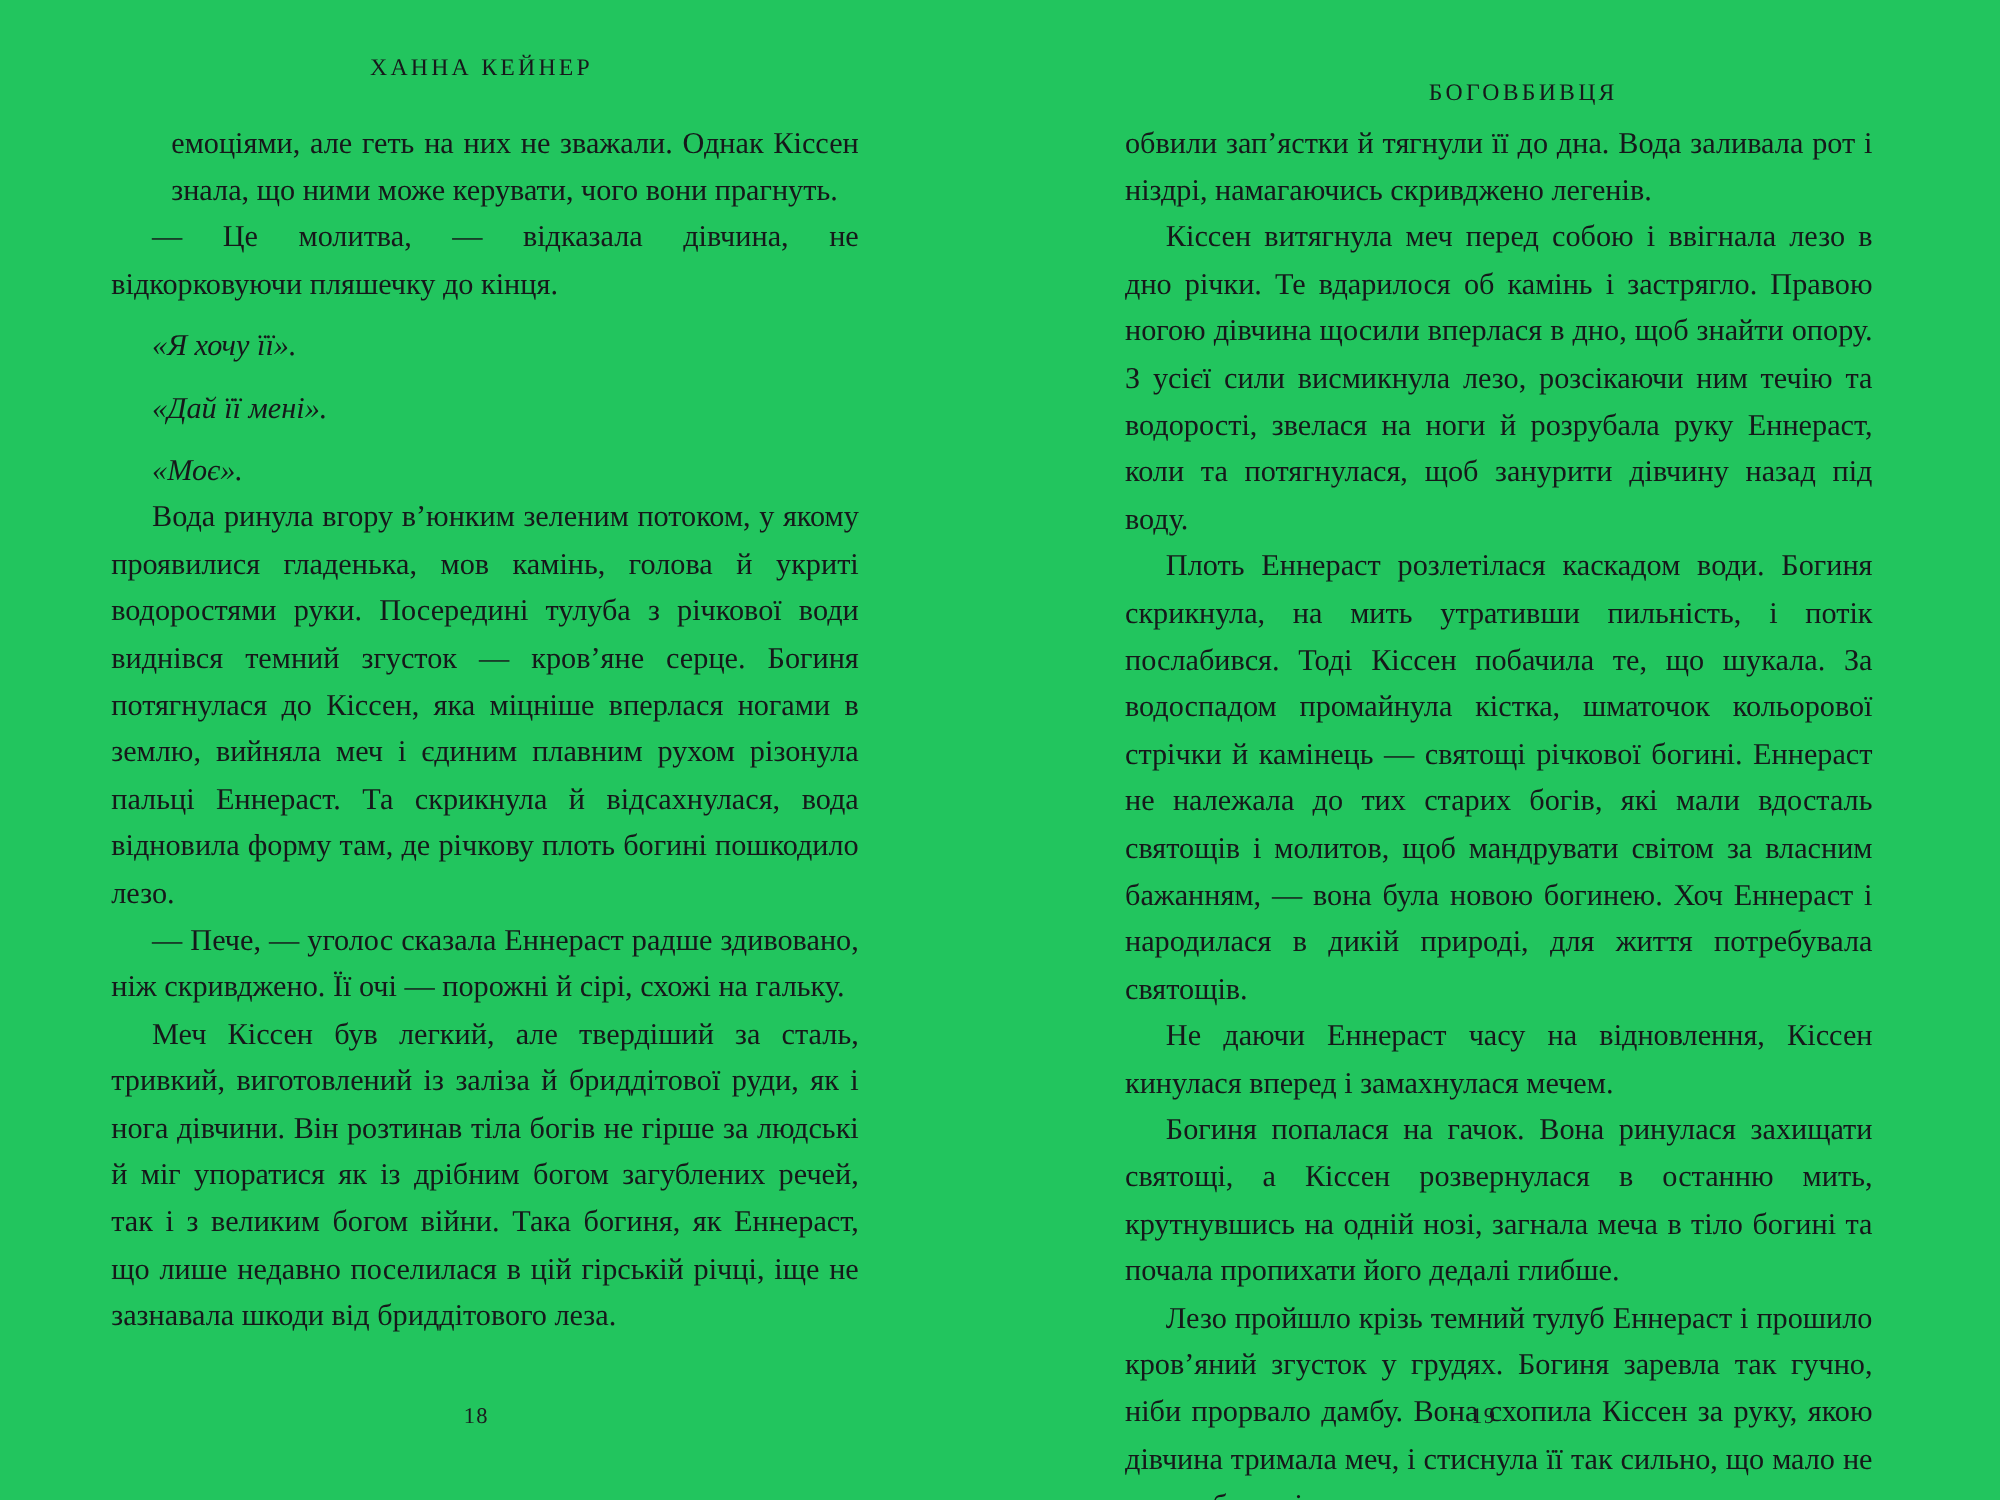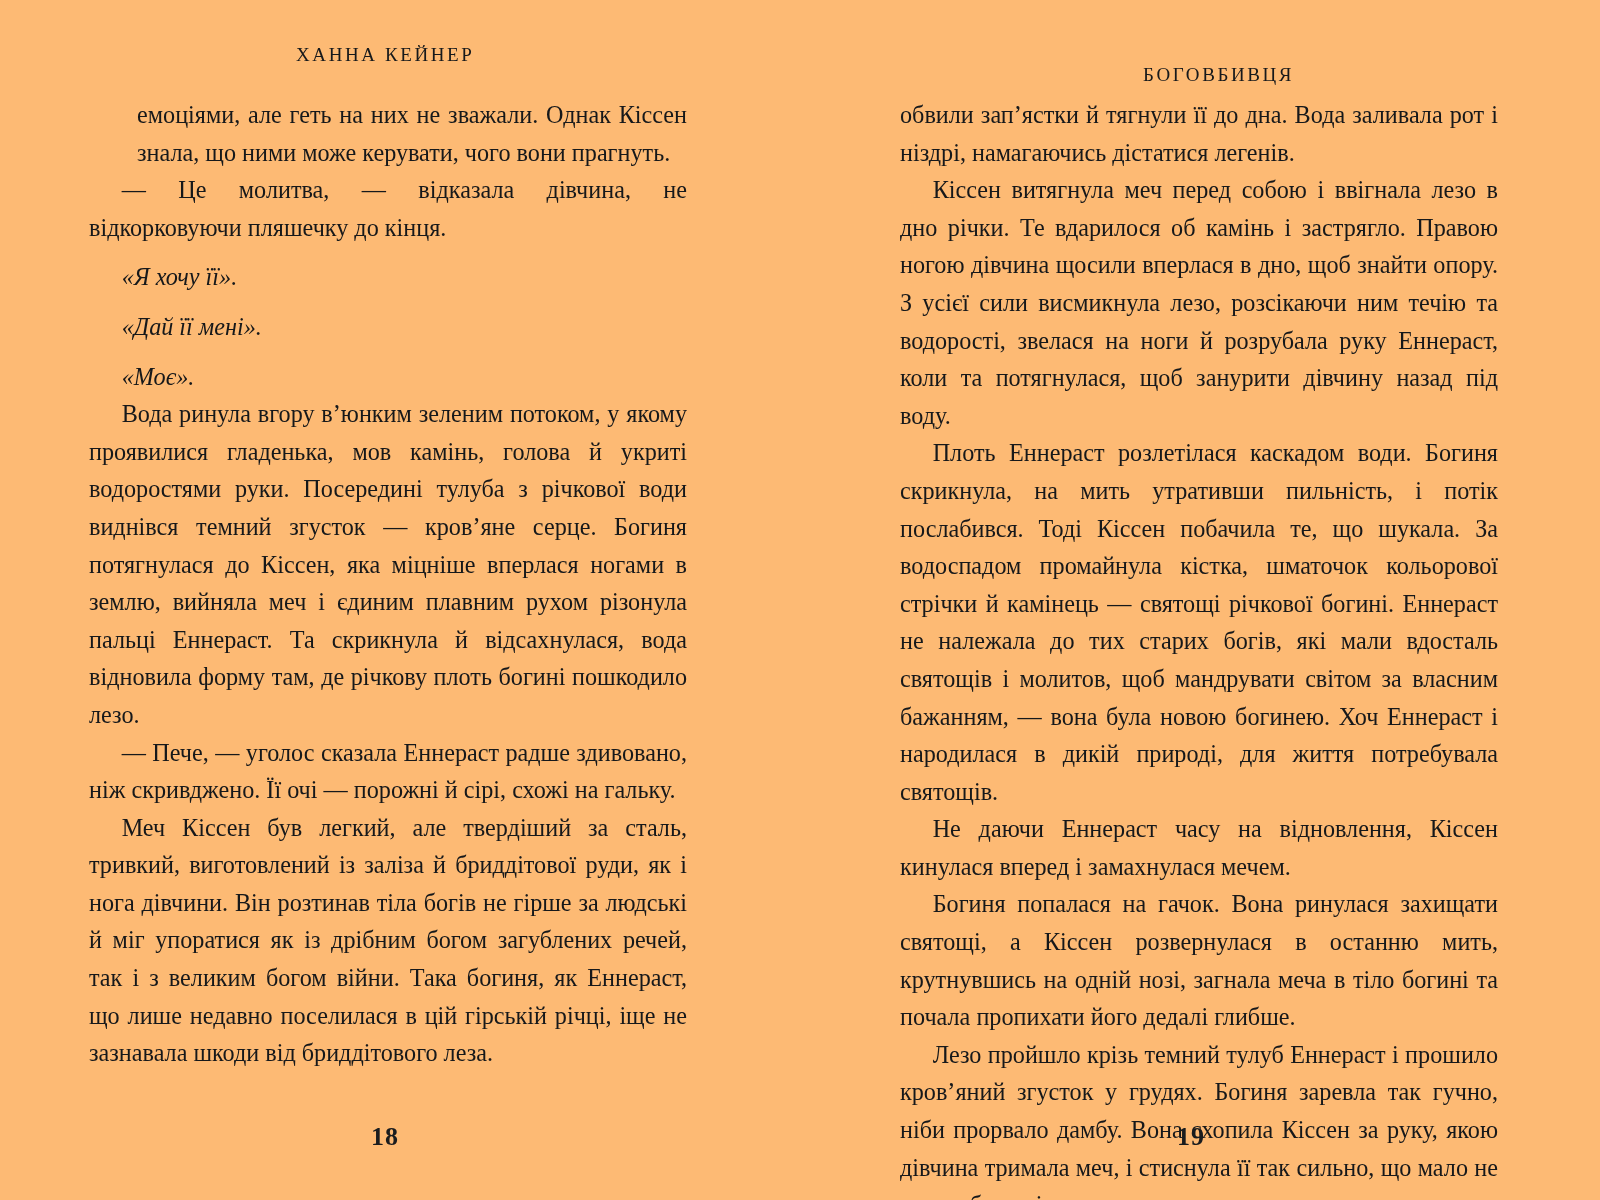--- a/index.html
+++ b/index.html
@@ -6,21 +6,21 @@
   html, body {
     margin: 0;
     padding: 0;
     background: #ffffff;
   }
 
   .page-spread {
     position: relative;
     width: 1600px;
     height: 1200px;
-    background: #fdba74;
+    background: #22c55e;
     font-family: "Liberation Serif", "DejaVu Serif", serif;
     color: #16181a;
     overflow: hidden;
   }
 
   
   .running-head {
     position: absolute;
     top: 44px;
     font-size: 19px;
@@ -59,24 +59,23 @@
   }
   .para.italic {
     font-style: italic;
     margin-top: 12px;
   }
 
   
   .folio {
     position: absolute;
     top: 1122px;
-    font-size: 26px;
+    font-size: 18px;
     color: #1a1c1e;
     letter-spacing: 1px;
-    font-weight: bold;
   }
   .folio.verso { left: 371px; }
   .folio.recto { left: 1177px; }
 </style>
 </head>
 <body>
 
 <div class="page-spread">
 
   <div class="running-head verso">ХАННА КЕЙНЕР</div>
@@ -91,21 +90,21 @@
         <p class="para italic">«Дай її мені».</p>
         <p class="para italic">«Моє».</p>
         <p class="para">Вода ринула вгору в’юнким зеленим потоком, у якому проявилися гладенька, мов камінь, голова й укриті водоростями руки. Посередині тулуба з річкової води виднівся темний згусток — кров’яне серце. Богиня потягнулася до Кіссен, яка міцніше вперлася ногами в землю, вийняла меч і єдиним плавним рухом різонула пальці Еннераст. Та скрикнула й відсахнулася, вода відновила форму там, де річкову плоть богині пошкодило лезо.</p>
         <p class="para">— Пече, — уголос сказала Еннераст радше здивовано, ніж скривджено. Її очі — порожні й сірі, схожі на гальку.</p>
         <p class="para">Меч Кіссен був легкий, але твердіший за сталь, тривкий, виготовлений із заліза й бриддітової руди, як і нога дівчини. Він розтинав тіла богів не гірше за людські й міг упоратися як із дрібним богом загублених речей, так і з великим богом війни. Така богиня, як Еннераст, що лише недавно поселилася в цій гірській річці, іще не зазнавала шкоди від бриддітового леза.</p>
       </div>
   </div>
 
   <div class="book-page recto">
     <div class="text-body">
-        <p class="para" style="text-indent: 0px;">обвили зап’ястки й тягнули її до дна. Вода заливала рот і ніздрі, намагаючись дістатися легенів.</p>
+        <p class="para" style="text-indent: 0px;">обвили зап’ястки й тягнули її до дна. Вода заливала рот і ніздрі, намагаючись скривджено легенів.</p>
         <p class="para">Кіссен витягнула меч перед собою і ввігнала лезо в дно річки. Те вдарилося об камінь і застрягло. Правою ногою дівчина щосили вперлася в дно, щоб знайти опору. З усієї сили висмикнула лезо, розсікаючи ним течію та водорості, звелася на ноги й розрубала руку Еннераст, коли та потягнулася, щоб занурити дівчину назад під воду.</p>
         <p class="para">Плоть Еннераст розлетілася каскадом води. Богиня скрикнула, на мить утративши пильність, і потік послабився. Тоді Кіссен побачила те, що шукала. За водоспадом промайнула кістка, шматочок кольорової стрічки й камінець — святощі річкової богині. Еннераст не належала до тих старих богів, які мали вдосталь святощів і молитов, щоб мандрувати світом за власним бажанням, — вона була новою богинею. Хоч Еннераст і народилася в дикій природі, для життя потребувала святощів.</p>
         <p class="para">Не даючи Еннераст часу на відновлення, Кіссен кинулася вперед і замахнулася мечем.</p>
         <p class="para">Богиня попалася на гачок. Вона ринулася захищати святощі, а Кіссен розвернулася в останню мить, крутнувшись на одній нозі, загнала меча в тіло богині та почала пропихати його дедалі глибше.</p>
         <p class="para">Лезо пройшло крізь темний тулуб Еннераст і прошило кров’яний згусток у грудях. Богиня заревла так гучно, ніби прорвало дамбу. Вона схопила Кіссен за руку, якою дівчина тримала меч, і стиснула її так сильно, що мало не роздробила кістки.</p>
       </div>
   </div>
 
   <div class="folio verso">18</div>
 

